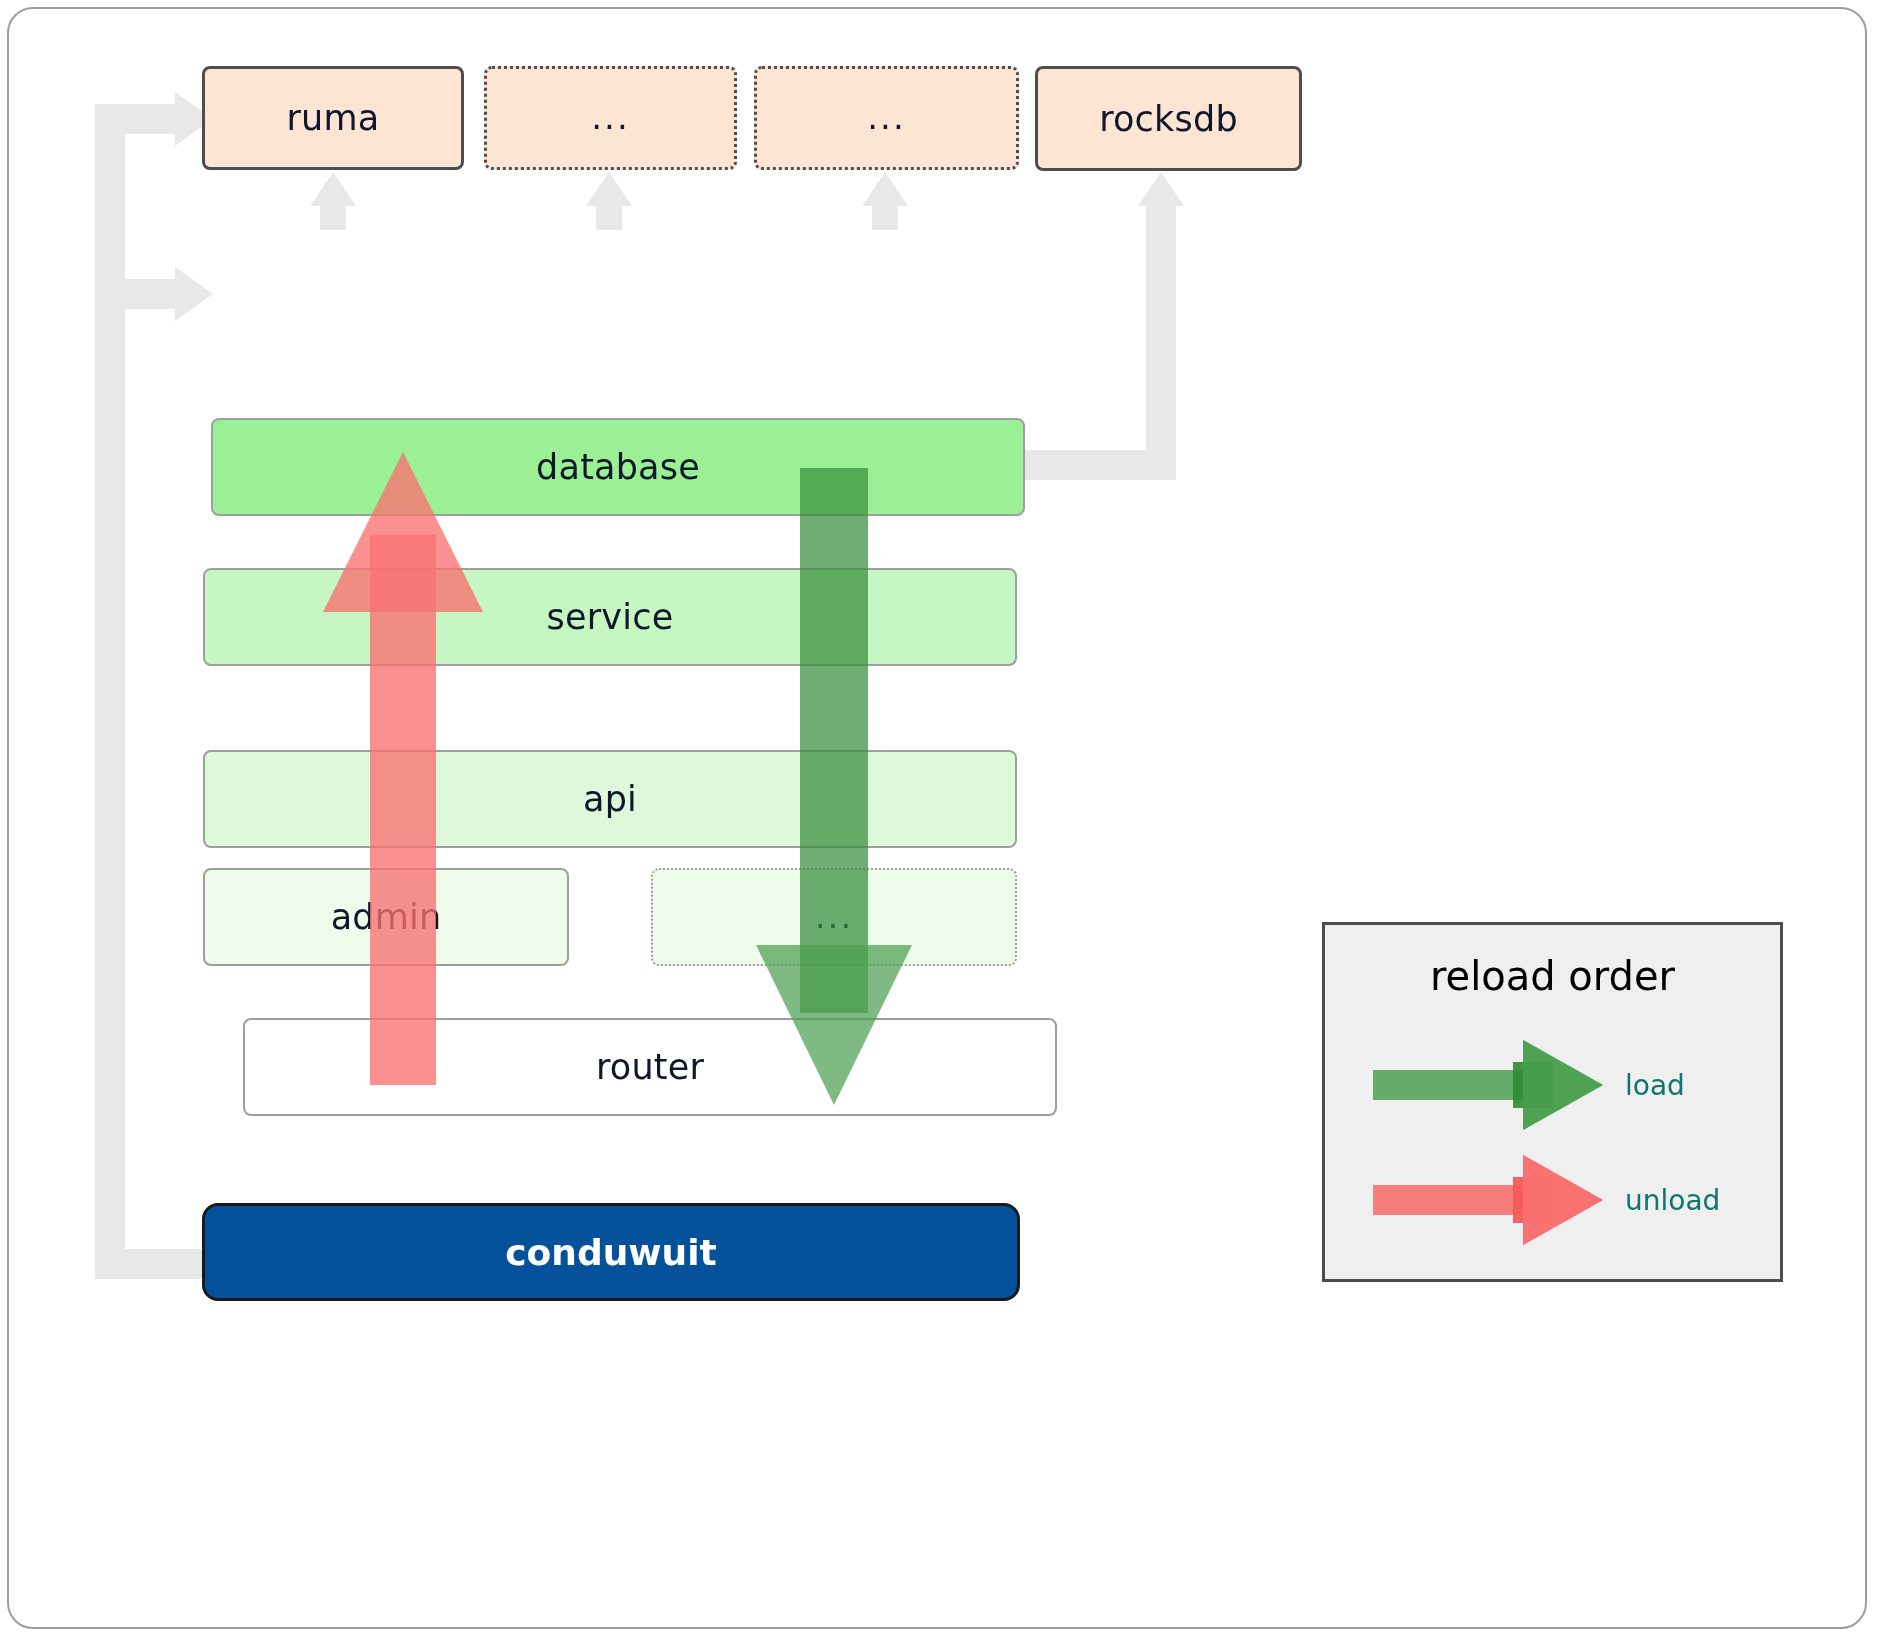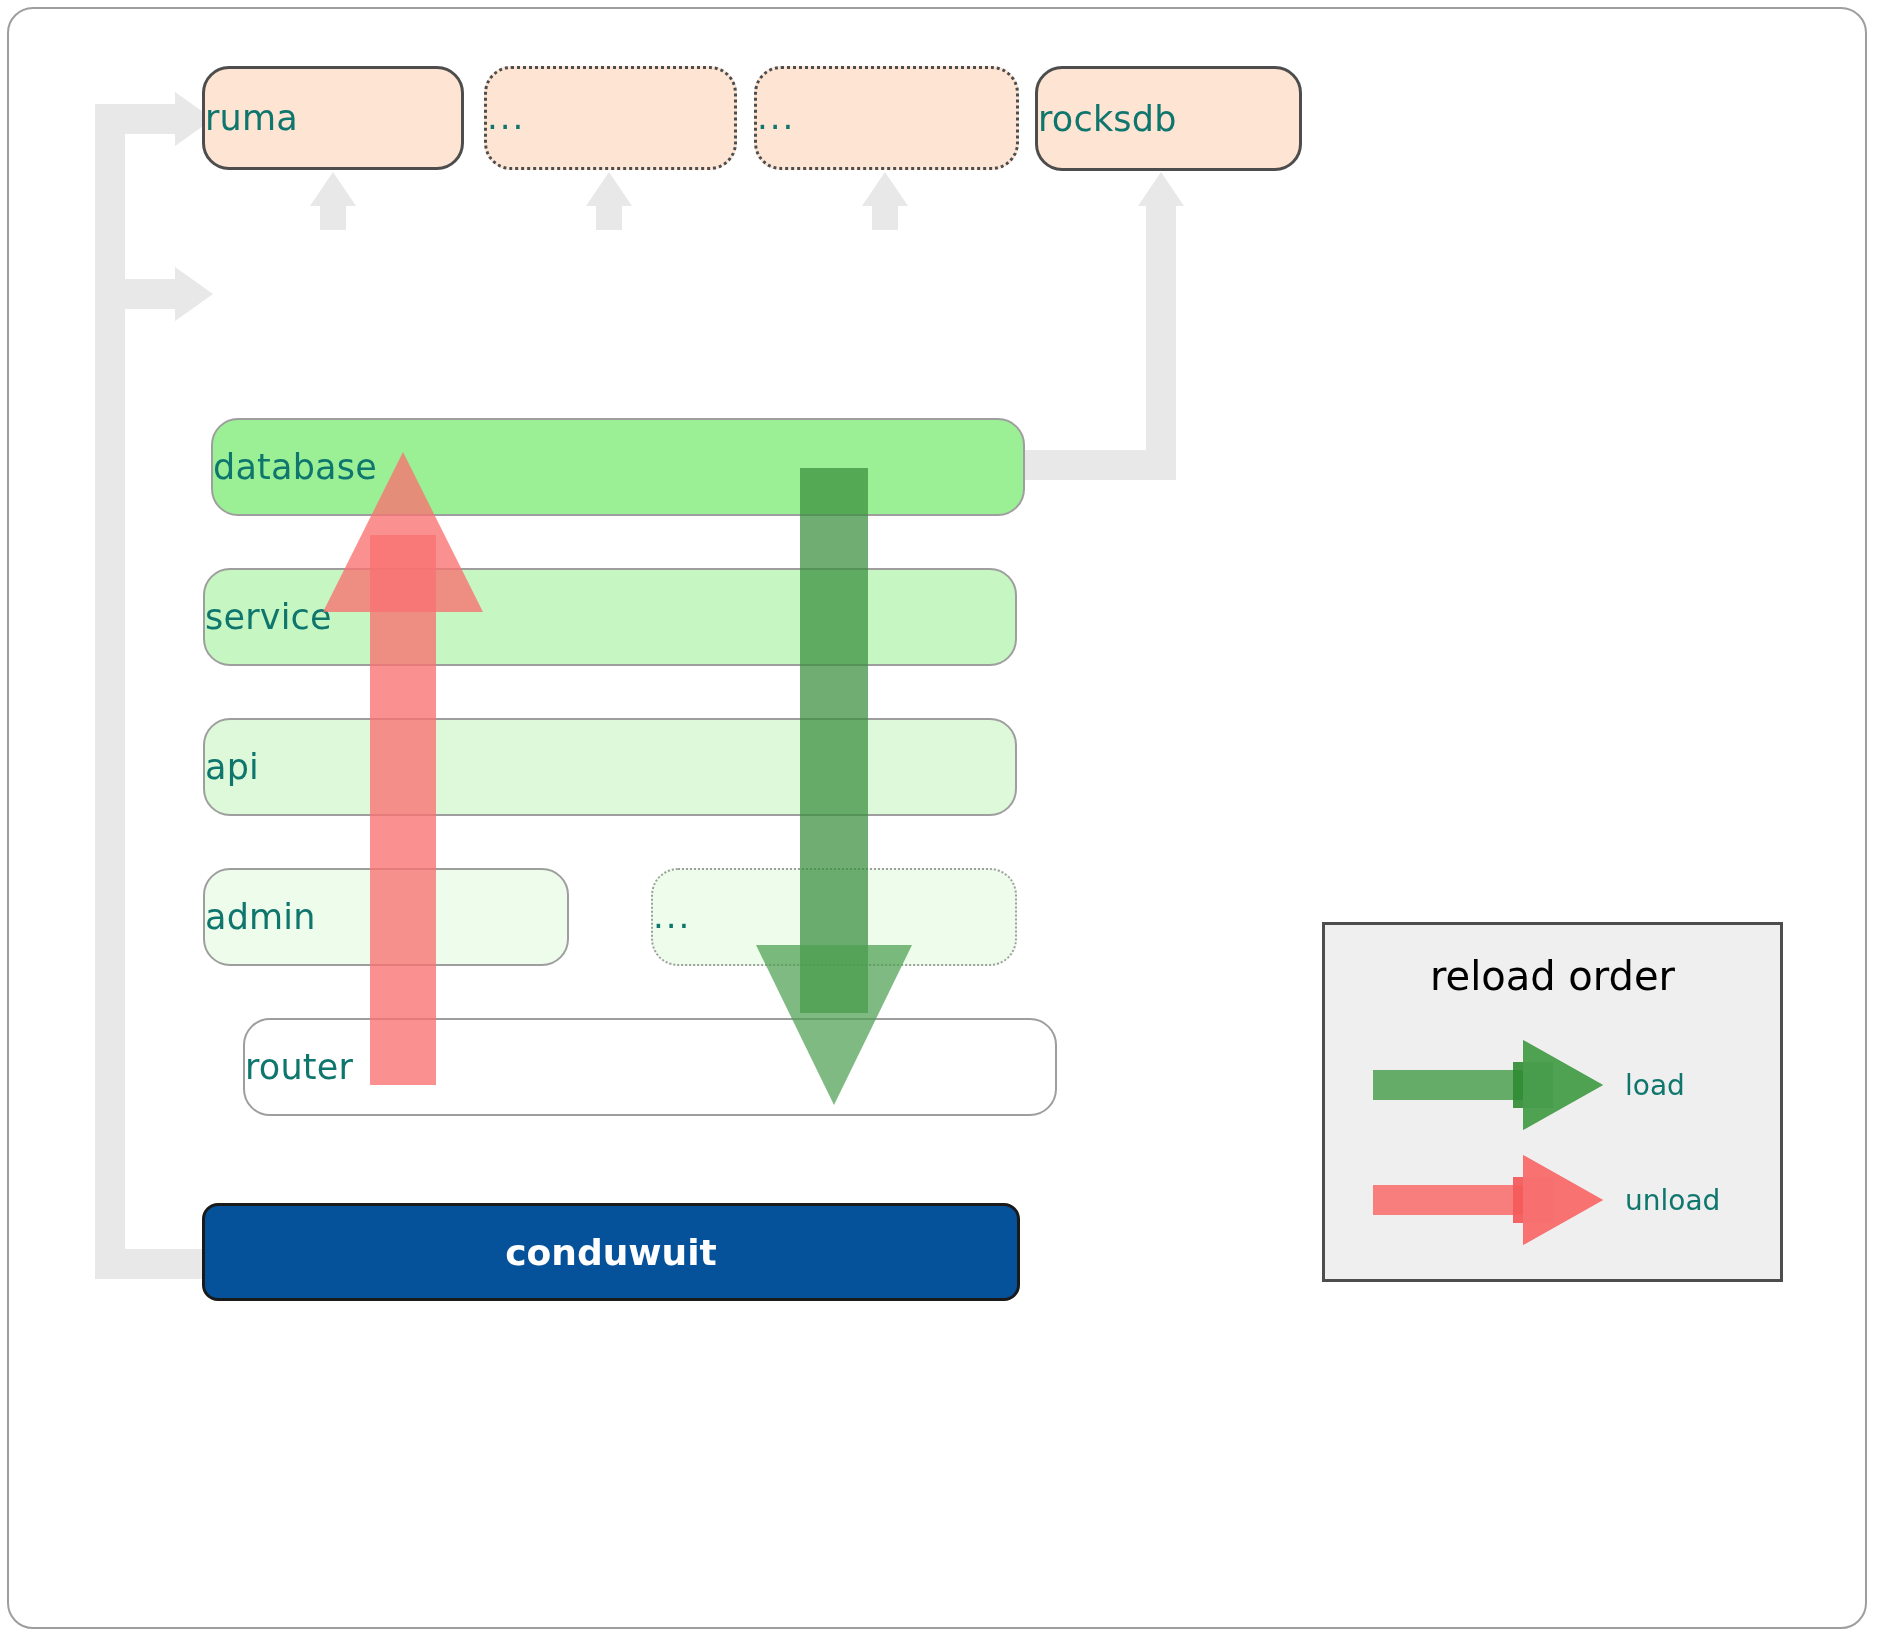--- a/index.html
+++ b/index.html
@@ -7,23 +7,23 @@
   #stage{position:relative;width:1883px;height:1643px;overflow:hidden;background:#fff;}
 
   .panel{
     position:absolute;left:7px;top:7px;width:1860px;height:1622px;
     border:2px solid #9e9e9e;border-radius:26px;background:#ffffff;
     box-sizing:border-box;
   }
 
   .node{
     position:absolute;box-sizing:border-box;
-    display:flex;align-items:center;justify-content:flex-start;
-    border-radius:27px;
-    font-size:35px;color:#0f766e;
+    display:flex;align-items:center;justify-content:center;
+    border-radius:8px;
+    font-size:35px;color:#0f172a;
     letter-spacing:0.2px;
     z-index:5;
   }
   .node.dotted{border:3px dotted #4d4d4d;}
   .node.solid-dark{border:3px solid #4d4d4d;}
   .node.thin{border:2px solid #9e9e9e;}
 
   .peach{background:#fde4d3;}
   .blue{background:#d4e6fa;}
 
@@ -138,21 +138,21 @@
 
 
   <div class="node g1 thin" style="left:203px;top:418px;width:814px;height:98px;">
     <span>database</span>
   </div>
 
   <div class="node g2 thin" style="left:203px;top:568px;width:814px;height:98px;">
     <span>service</span>
   </div>
 
-  <div class="node g3 thin" style="left:203px;top:718px;width:814px;height:98px;">
+  <div class="node g3 thin" style="left:203px;top:750px;width:814px;height:98px;">
     <span>api</span>
   </div>
 
   <div class="node g4 thin" style="left:203px;top:868px;width:366px;height:98px;">
     <span>admin</span>
   </div>
 
   <div class="node g4 dotted" style="left:651px;top:868px;width:366px;height:98px;border-width:2px;border-color:#9e9e9e;">
     <span class="ellipsis">...</span>
   </div>

